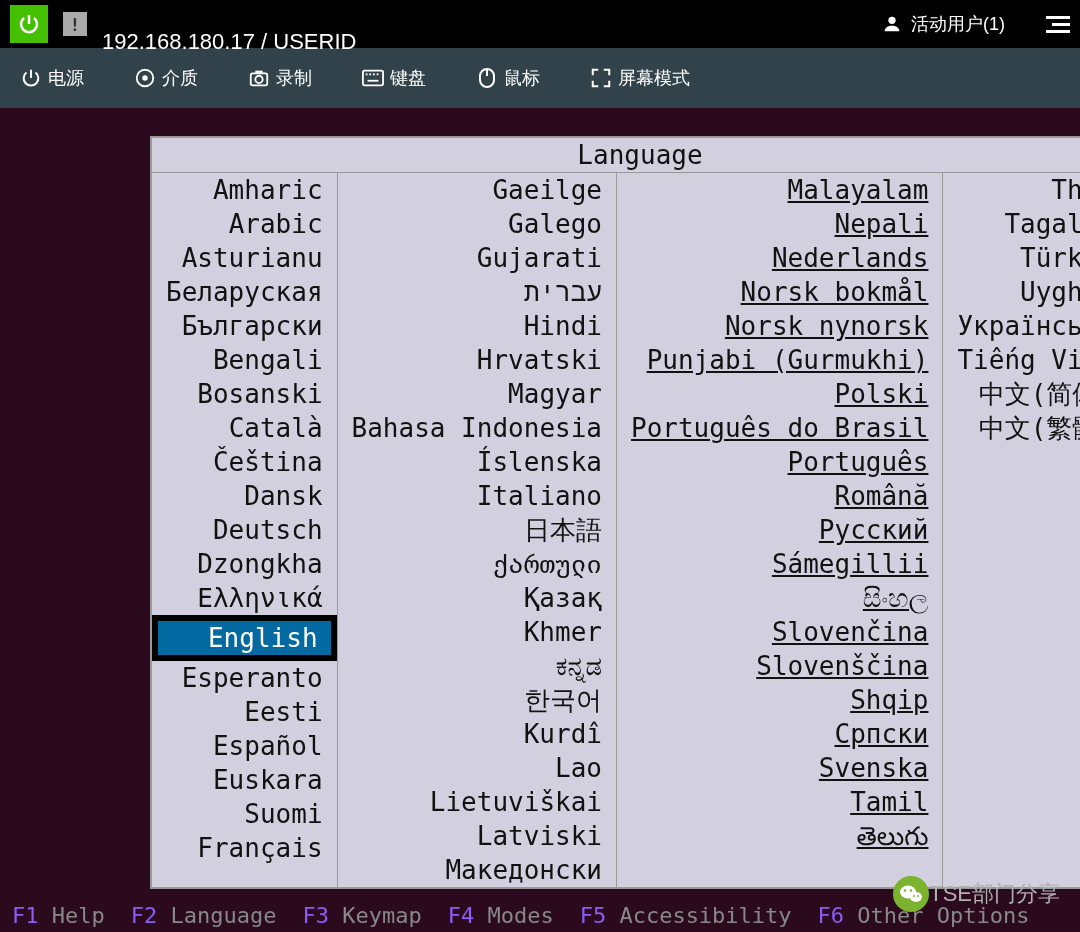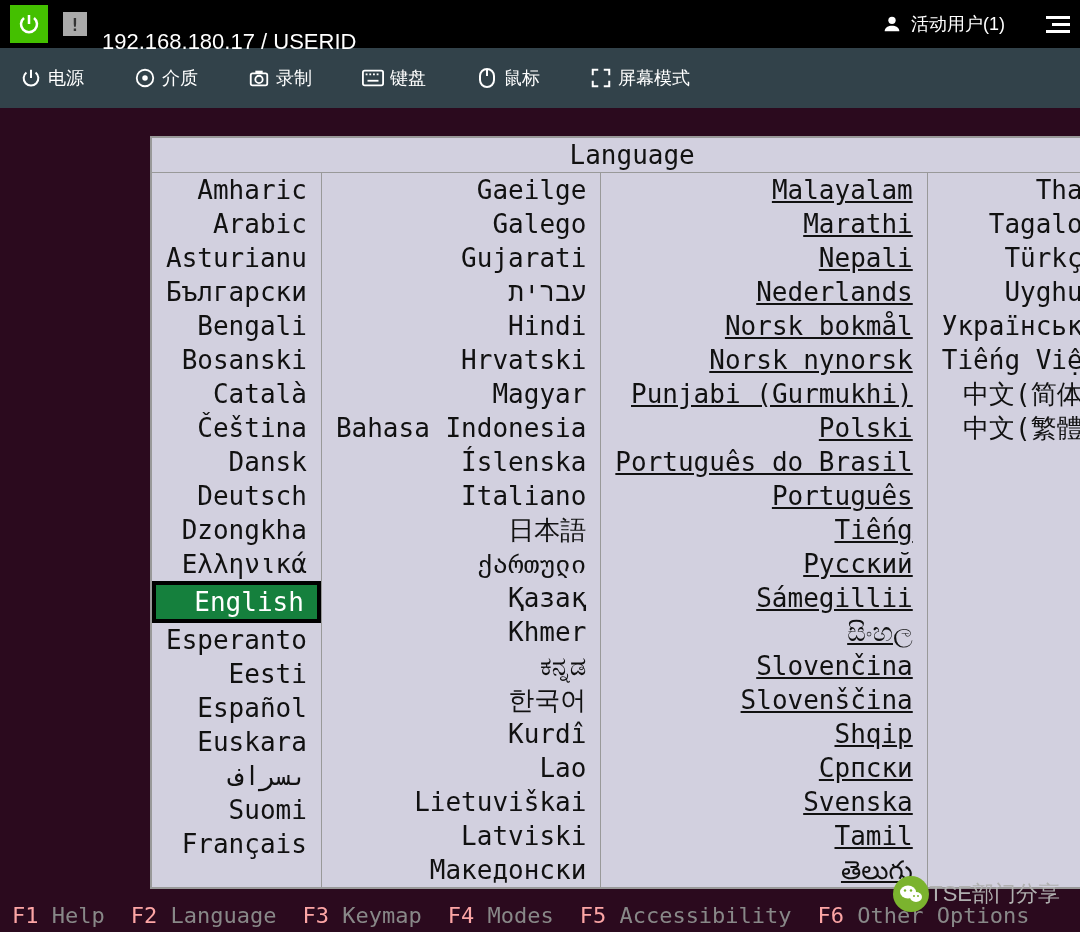--- a/index.html
+++ b/index.html
@@ -128,42 +128,42 @@
     .lang-col:last-child{border-right:none;}
     .lang-item {
       font-size: 26px;
       line-height: 34px;
       color:#111;
       padding: 0 14px;
       white-space:nowrap;
       cursor:pointer;
     }
     .lang-item.selected{
-      background:#15803d;
+      background:#0369a1;
       color:#fff;
-      border:4px solid #000000;
+      border:6px solid #000000;
       padding: 0 13px;
     }
     .col1 .lang-item{min-width:160px;}
     .col2 .lang-item{min-width:250px;}
     .col3 .lang-item{min-width:270px;text-decoration:underline;}
     .col4 .lang-item{min-width:160px;}
     .fkeys{
       position:absolute;
       bottom: 4px;
       left:0;
       width:100%;
       display:flex;
       gap:26px;
       padding-left:12px;
       font-size:22px;
       color:#888;
     }
     .fkey{cursor:pointer;}
-    .fkey .fk{color:#fca5a5;text-align:center;}
+    .fkey .fk{color:#8b5cf6;text-align:center;}
     .watermark{
       position: absolute;
       right: 20px;
       bottom: 20px;
       display:flex;
       align-items:center;
       z-index:20;
     }
     .wechat-icon{
       width:36px;height:36px;
@@ -271,35 +271,35 @@
 </div>
 
 <div class="console">
   <div class="lang-box">
     <div class="lang-header">Language</div>
     <div class="lang-cols" id="lang-cols">
         <div class="lang-col col1">
           <div class="lang-item">Amharic</div>
           <div class="lang-item">Arabic</div>
           <div class="lang-item">Asturianu</div>
+          <div class="lang-item">Беларуская</div>
           <div class="lang-item">Български</div>
           <div class="lang-item">Bengali</div>
           <div class="lang-item">Bosanski</div>
           <div class="lang-item">Català</div>
           <div class="lang-item">Čeština</div>
           <div class="lang-item">Dansk</div>
           <div class="lang-item">Deutsch</div>
           <div class="lang-item">Dzongkha</div>
           <div class="lang-item">Ελληνικά</div>
           <div class="lang-item selected">English</div>
           <div class="lang-item">Esperanto</div>
           <div class="lang-item">Eesti</div>
           <div class="lang-item">Español</div>
           <div class="lang-item">Euskara</div>
-          <div class="lang-item">ىسراف</div>
           <div class="lang-item">Suomi</div>
           <div class="lang-item">Français</div>
         </div>
         <div class="lang-col col2">
           <div class="lang-item">Gaeilge</div>
           <div class="lang-item">Galego</div>
           <div class="lang-item">Gujarati</div>
           <div class="lang-item">עברית</div>
           <div class="lang-item">Hindi</div>
           <div class="lang-item">Hrvatski</div>
@@ -314,30 +314,29 @@
           <div class="lang-item">ಕನ್ನಡ</div>
           <div class="lang-item">한국어</div>
           <div class="lang-item">Kurdî</div>
           <div class="lang-item">Lao</div>
           <div class="lang-item">Lietuviškai</div>
           <div class="lang-item">Latviski</div>
           <div class="lang-item">Македонски</div>
         </div>
         <div class="lang-col col3">
           <div class="lang-item">Malayalam</div>
-          <div class="lang-item">Marathi</div>
           <div class="lang-item">Nepali</div>
           <div class="lang-item">Nederlands</div>
           <div class="lang-item">Norsk bokmål</div>
           <div class="lang-item">Norsk nynorsk</div>
           <div class="lang-item">Punjabi (Gurmukhi)</div>
           <div class="lang-item">Polski</div>
           <div class="lang-item">Português do Brasil</div>
           <div class="lang-item">Português</div>
-          <div class="lang-item">Tiếng</div>
+          <div class="lang-item">Română</div>
           <div class="lang-item">Русский</div>
           <div class="lang-item">Sámegillii</div>
           <div class="lang-item">සිංහල</div>
           <div class="lang-item">Slovenčina</div>
           <div class="lang-item">Slovenščina</div>
           <div class="lang-item">Shqip</div>
           <div class="lang-item">Српски</div>
           <div class="lang-item">Svenska</div>
           <div class="lang-item">Tamil</div>
           <div class="lang-item">తెలుగు</div>

